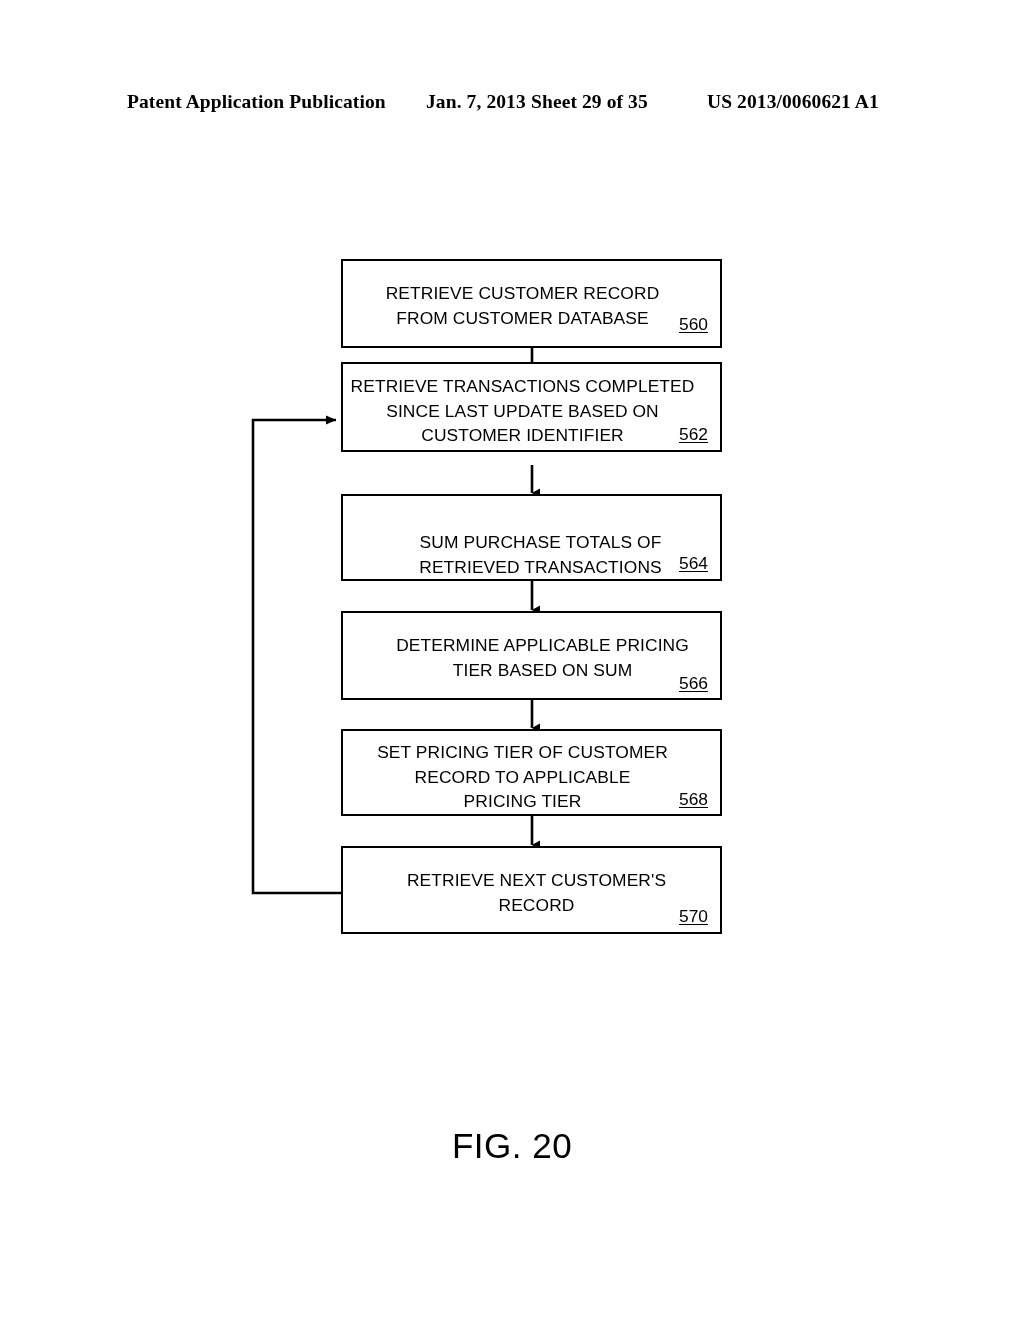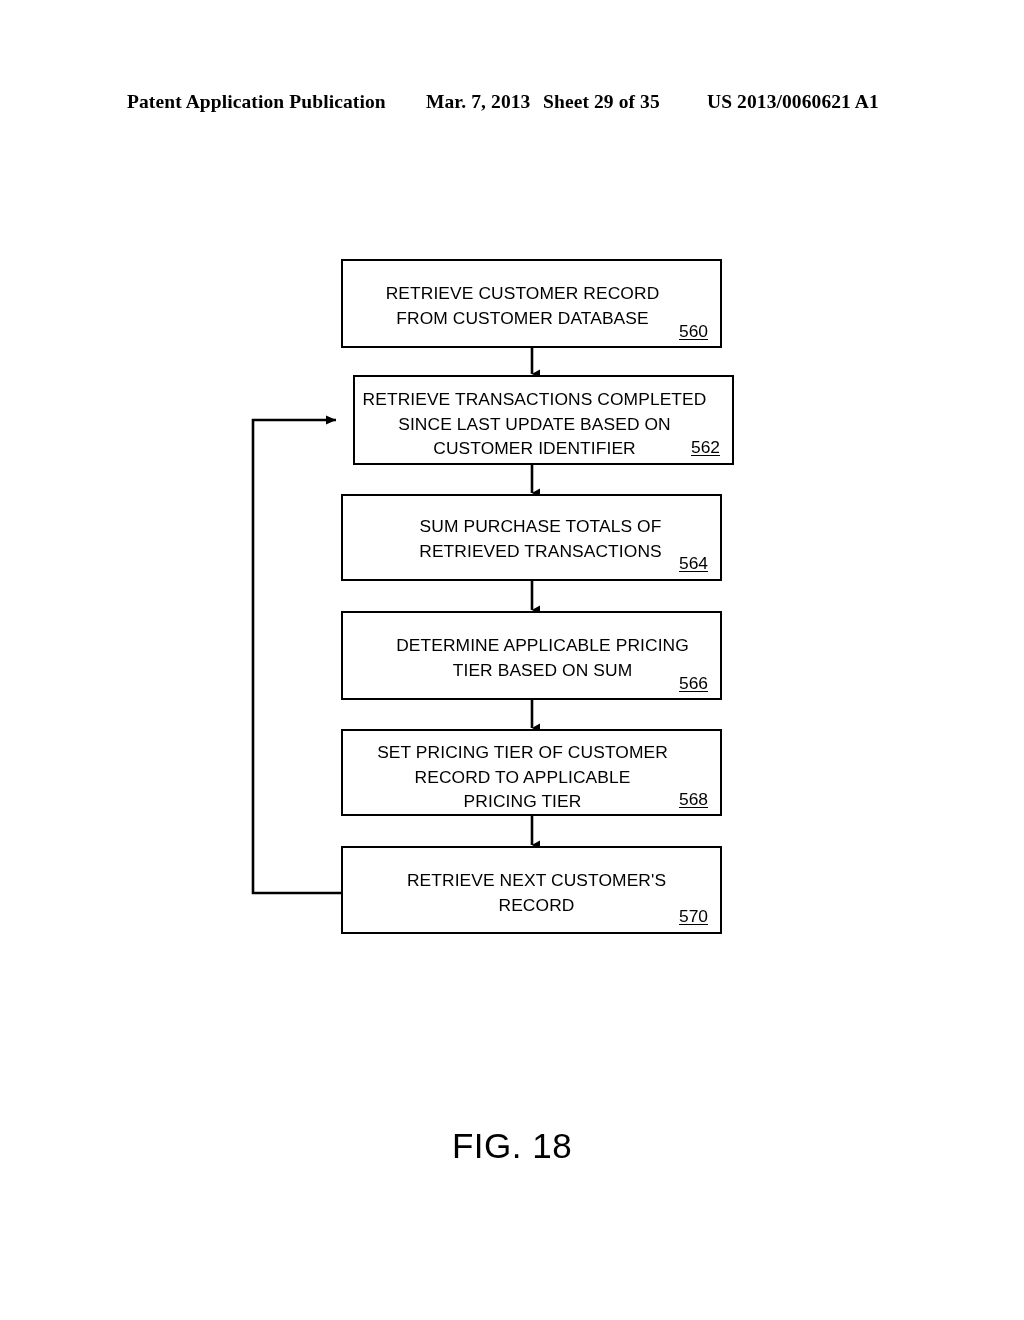--- a/index.html
+++ b/index.html
@@ -29,21 +29,21 @@
     letter-spacing: 0.1px;
     white-space: nowrap;
   }
   #page-header .hdr-cell {
     position: absolute;
     top: 0;
     line-height: 28px;
   }
   #hdr-title   { left: 127px; }
   #hdr-date    { left: 426px; }
-  #hdr-sheet   { left: 531px; margin-left: 12px; }
+  #hdr-sheet   { left: 531px; }
   #hdr-patno   { left: 707px; }
 
   
   #flowchart {
     position: absolute;
     left: 0;
     top: 0;
     width: 1024px;
     height: 1040px;
   }
@@ -75,34 +75,34 @@
     position: absolute;
     right: 12px;
     font-size: 17.4px;
     line-height: 20px;
     text-decoration: underline;
     text-underline-offset: 2px;
   }
 
   
   #box-560 { top: 259px;  height: 89px;  }
-  #box-562 { top: 375px;  height: 90px; margin-left: 12px;  }
+  #box-562 { top: 362px;  height: 90px;  }
   #box-564 { top: 494px;  height: 87px;  }
   #box-566 { top: 611px;  height: 89px;  }
   #box-568 { top: 729px;  height: 87px;  }
   #box-570 { top: 846px;  height: 88px;  }
 
   #box-560 .flow-box-text { top: 20px;  padding-right: 18px; }
   #box-562 .flow-box-text { top: 10px;  padding-right: 18px; }
-  #box-564 .flow-box-text { top: 18px;  padding-right: 18px; padding-left: 36px; }
+  #box-564 .flow-box-text { top: 34px;  padding-right: 18px; padding-left: 36px; }
   #box-566 .flow-box-text { top: 20px;  padding-right: 18px; margin-left: 40px; }
   #box-568 .flow-box-text { top: 9px;   padding-right: 18px; }
   #box-570 .flow-box-text { top: 20px;  padding-right: 18px; padding-left: 28px; }
 
-  #box-560 .flow-box-ref { top: 60px; margin-left: 13px; }
+  #box-560 .flow-box-ref { top: 53px; margin-left: 13px; }
   #box-562 .flow-box-ref { top: 60px; }
   #box-564 .flow-box-ref { top: 57px; }
   #box-566 .flow-box-ref { top: 60px; }
   #box-568 .flow-box-ref { top: 58px; margin-left: 20px; }
   #box-570 .flow-box-ref { top: 58px; }
 
   
   #figure-caption {
     position: absolute;
     left: 0;
@@ -111,21 +111,21 @@
     text-align: center;
     font-size: 35px;
     letter-spacing: 0.5px;
   }
 </style>
 </head>
 <body>
 
 <div id="page-header">
   <span class="hdr-cell" id="hdr-title">Patent Application Publication</span>
-  <span class="hdr-cell" id="hdr-date">Mar. 7, 2013</span>
+  <span class="hdr-cell" id="hdr-date">Jan. 7, 2013</span>
   <span class="hdr-cell" id="hdr-sheet">Sheet 29 of 35</span>
   <span class="hdr-cell" id="hdr-patno">US 2013/0060621 A1</span>
 </div>
 
 <div id="flowchart">
 
   <svg id="flow-svg" width="1024" height="1320">
     <defs>
       <marker id="arrowhead-down" markerWidth="10" markerHeight="9" refX="5" refY="8.4" orient="auto" markerUnits="userSpaceOnUse">
         <polygon points="0.4,0 9.6,0 5,8.6" fill="#000000"></polygon>
@@ -181,13 +181,13 @@
   </div>
 
   <div class="flow-box" id="box-570">
     <div class="flow-box-text">RETRIEVE NEXT CUSTOMER'S
 RECORD</div>
     <div class="flow-box-ref">570</div>
   </div>
 
 </div>
 
-<div id="figure-caption">FIG. 18</div>
+<div id="figure-caption">FIG. 20</div>
 
 </body></html>

